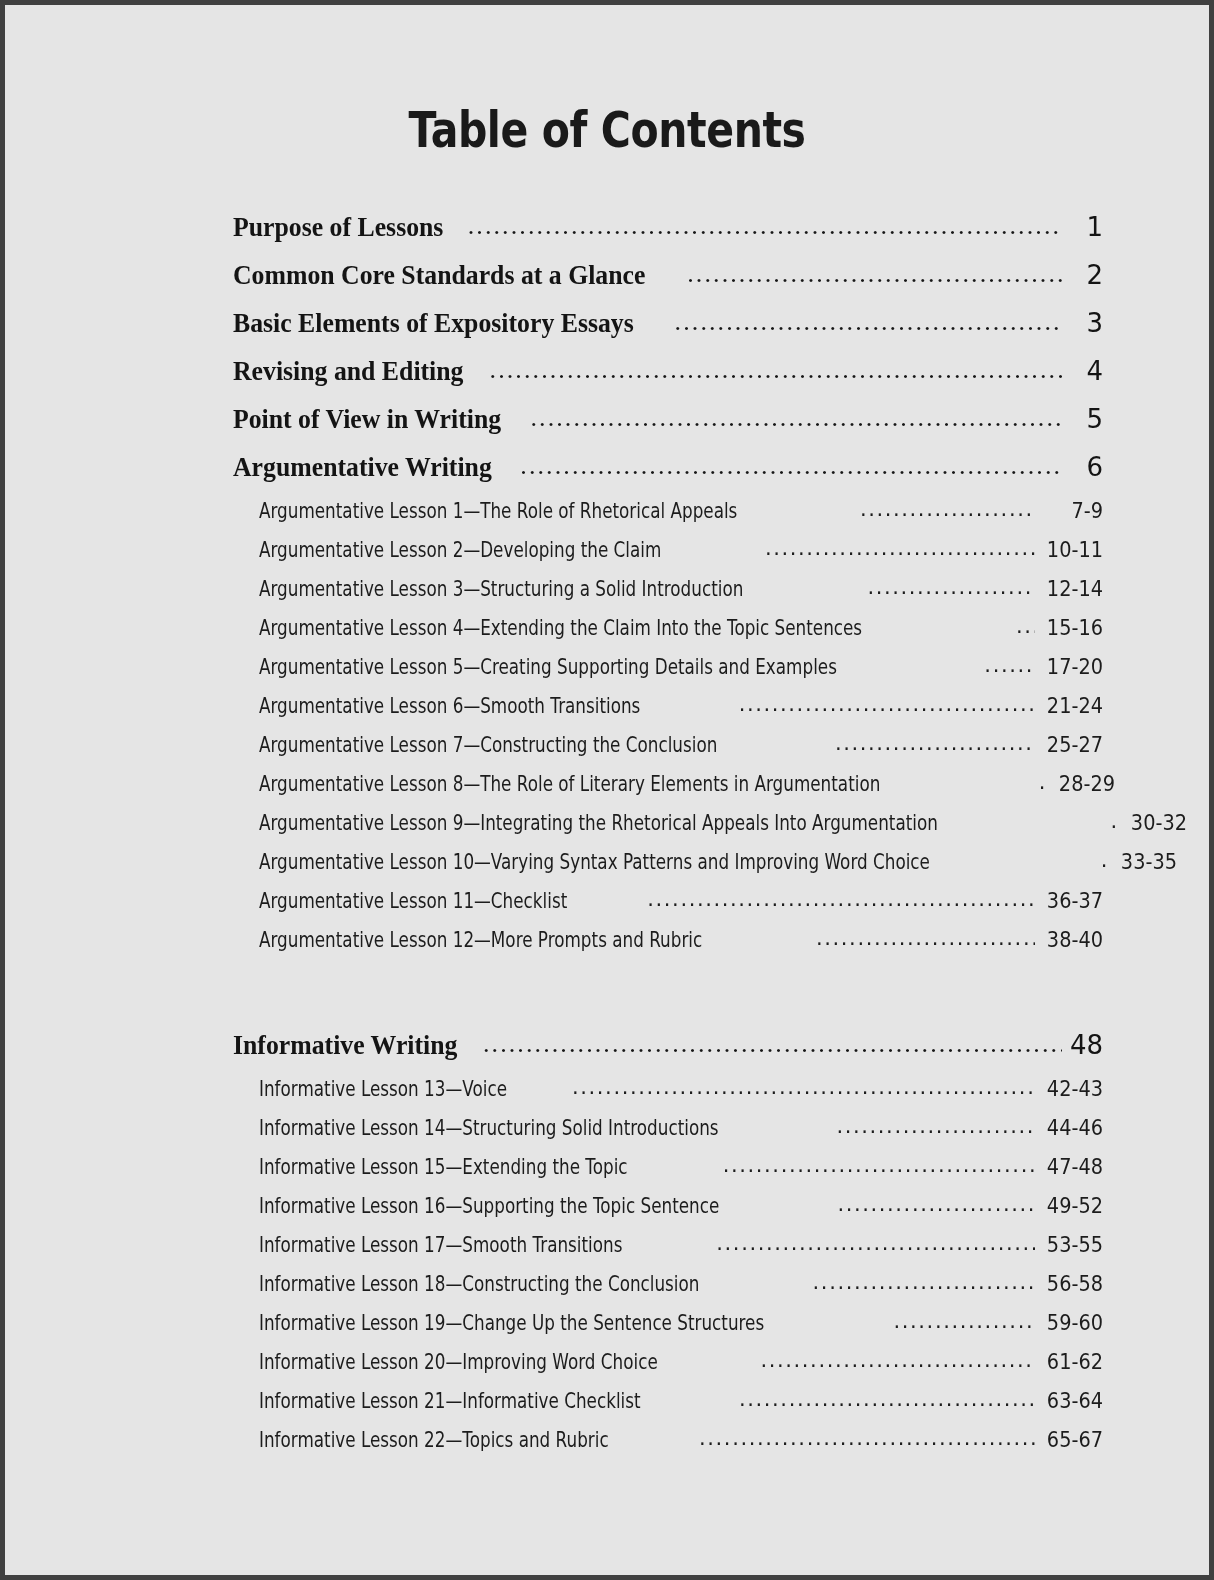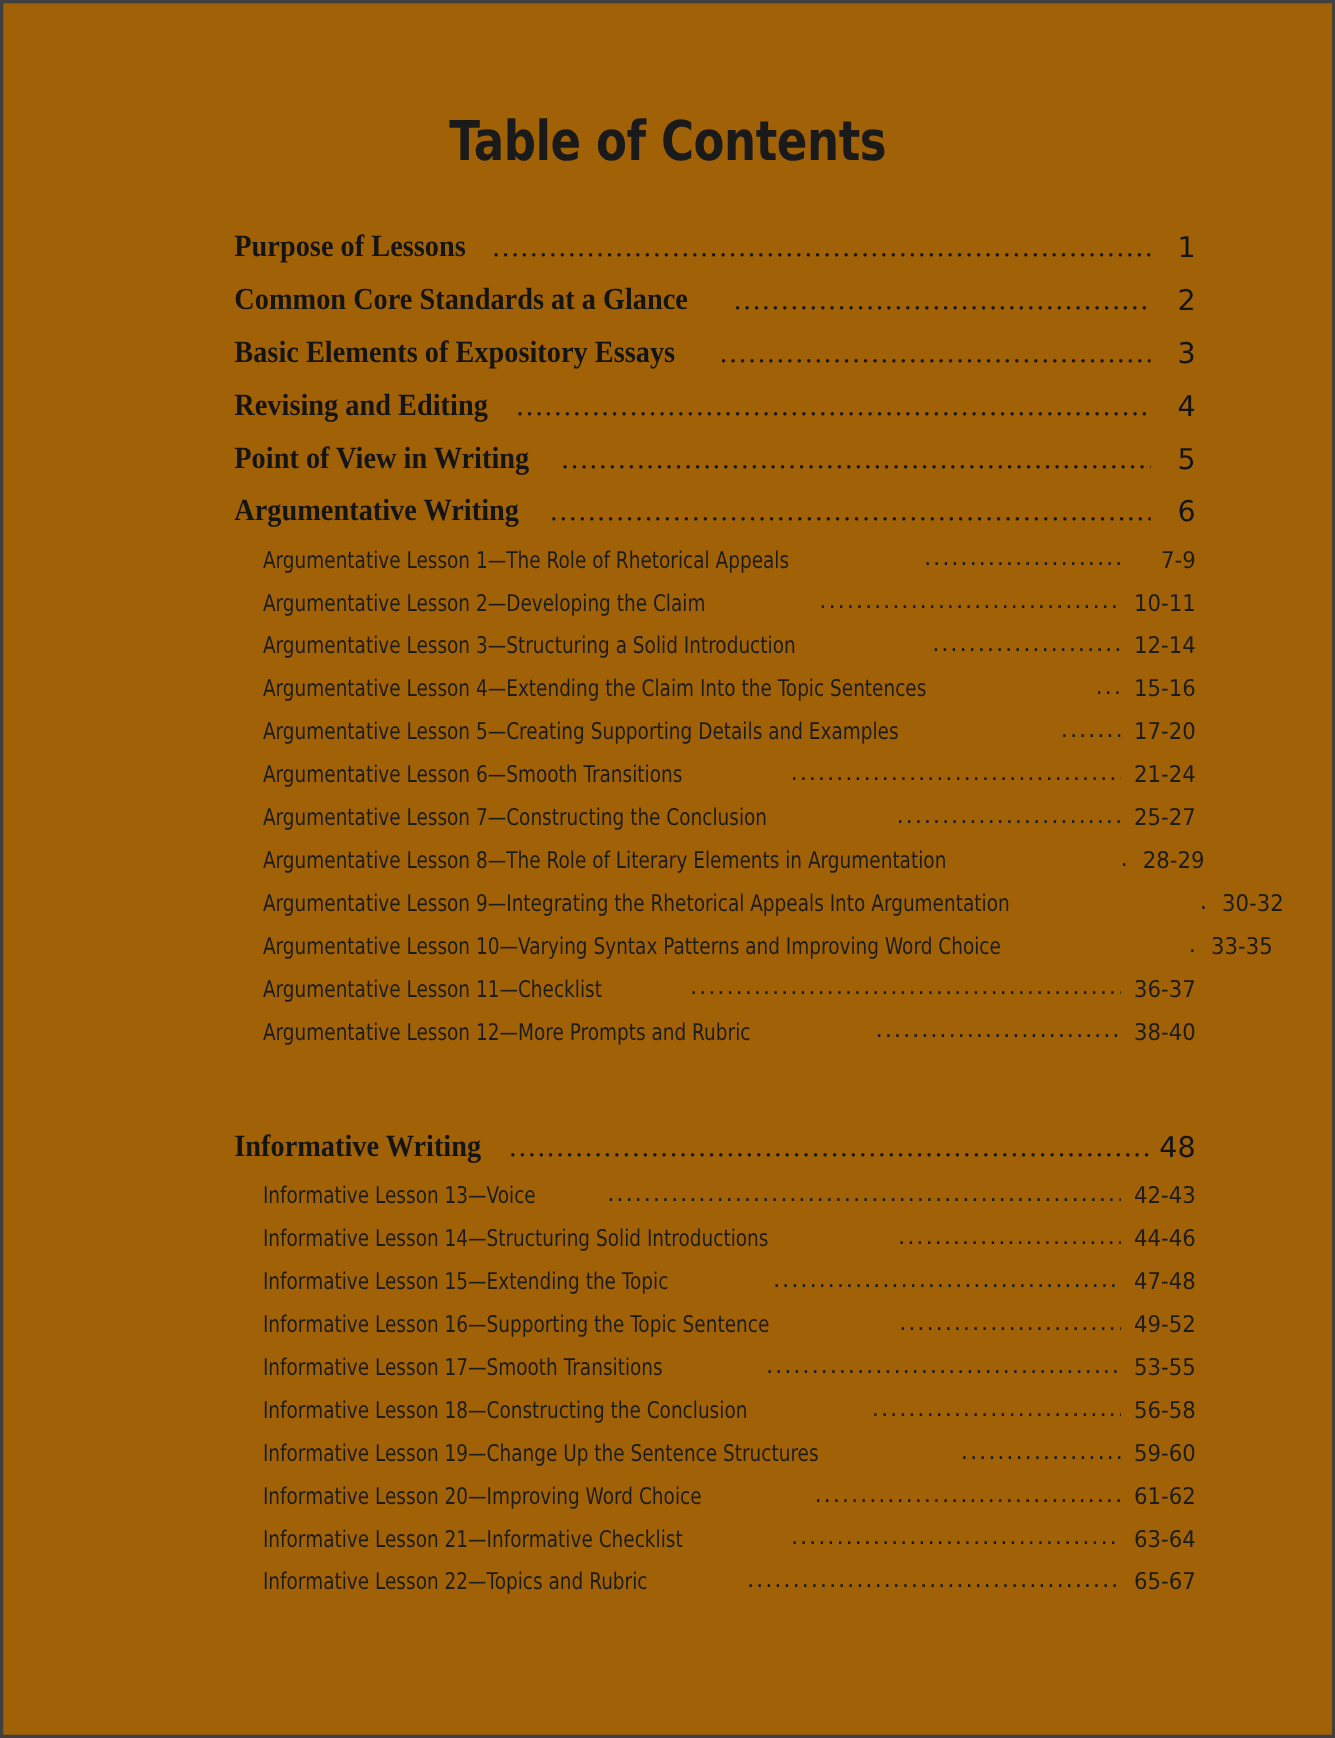--- a/index.html
+++ b/index.html
@@ -5,23 +5,23 @@
   html, body {
     margin: 0;
     padding: 0;
     background: #ffffff;
   }
 
   .page {
     position: relative;
     width: 1214px;
     height: 1580px;
-    background: #a16207;
+    background: #e5e5e5;
     box-sizing: border-box;
-    border: 3px solid #404040;
+    border: 5px solid #404040;
     overflow: hidden;
   }
 
   .toc-title {
     text-align: center;
     font-family: "DejaVu Sans", sans-serif;
     font-weight: 700;
     font-size: 50px;
     letter-spacing: -0.5px;
     color: #1a1a1a;
@@ -33,22 +33,23 @@
 
   .toc-body {
     margin-top: 52px;
     padding-left: 210px;
     padding-right: 124px;
   }
 
   
   .row {
     display: flex;
-    align-items: flex-end;
+    align-items: center;
     width: 100%;
+    margin-left: 18px;
   }
 
   .row .label {
     white-space: nowrap;
     flex: 0 0 auto;
   }
 
   .row .leader {
     flex: 1 1 auto;
     overflow: hidden;

